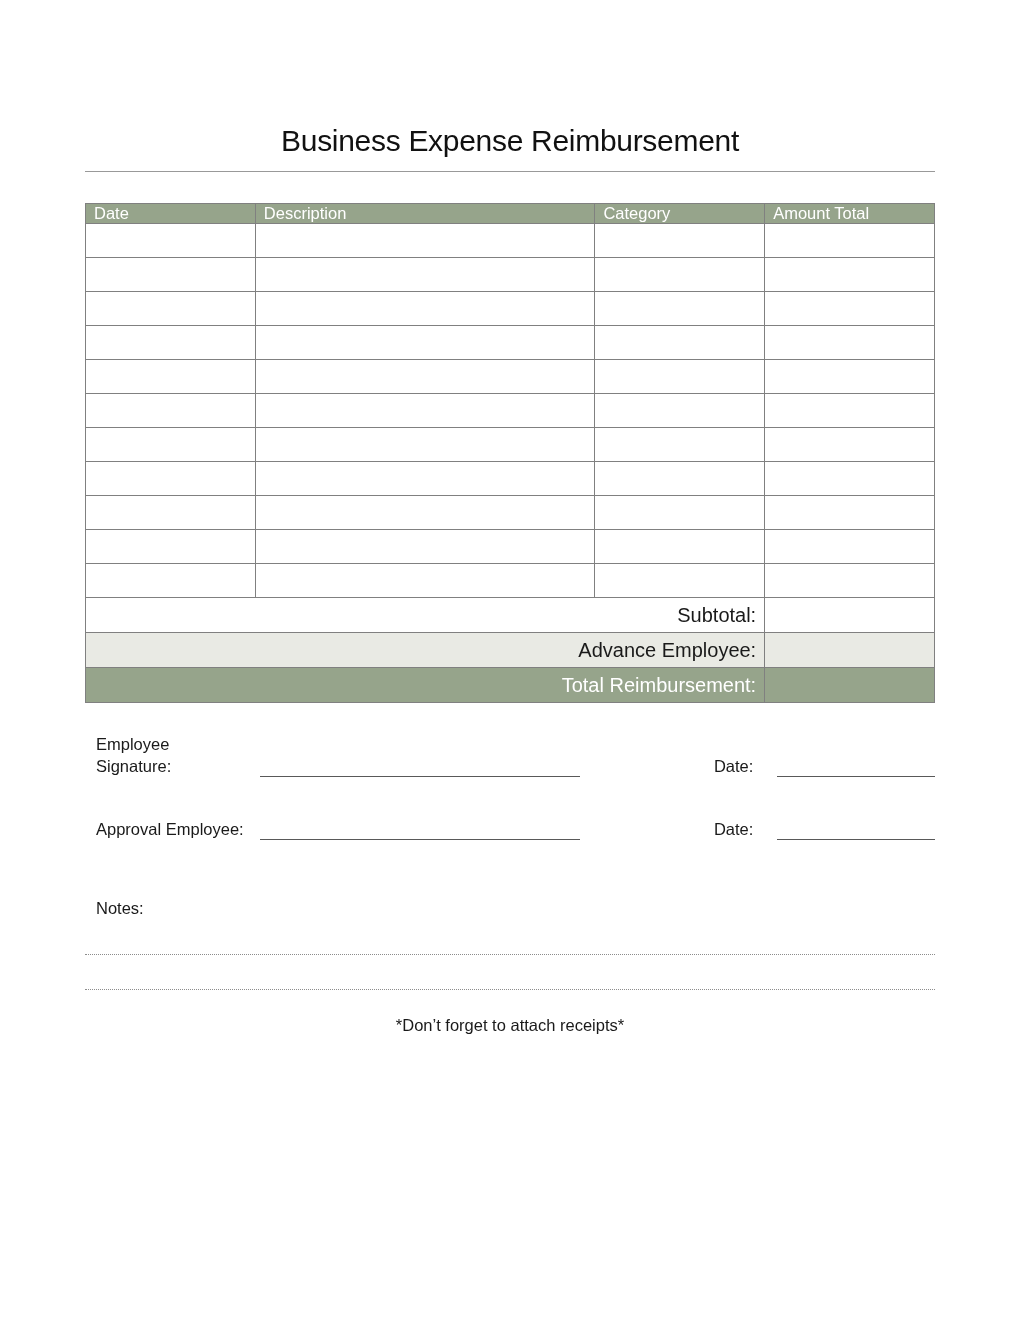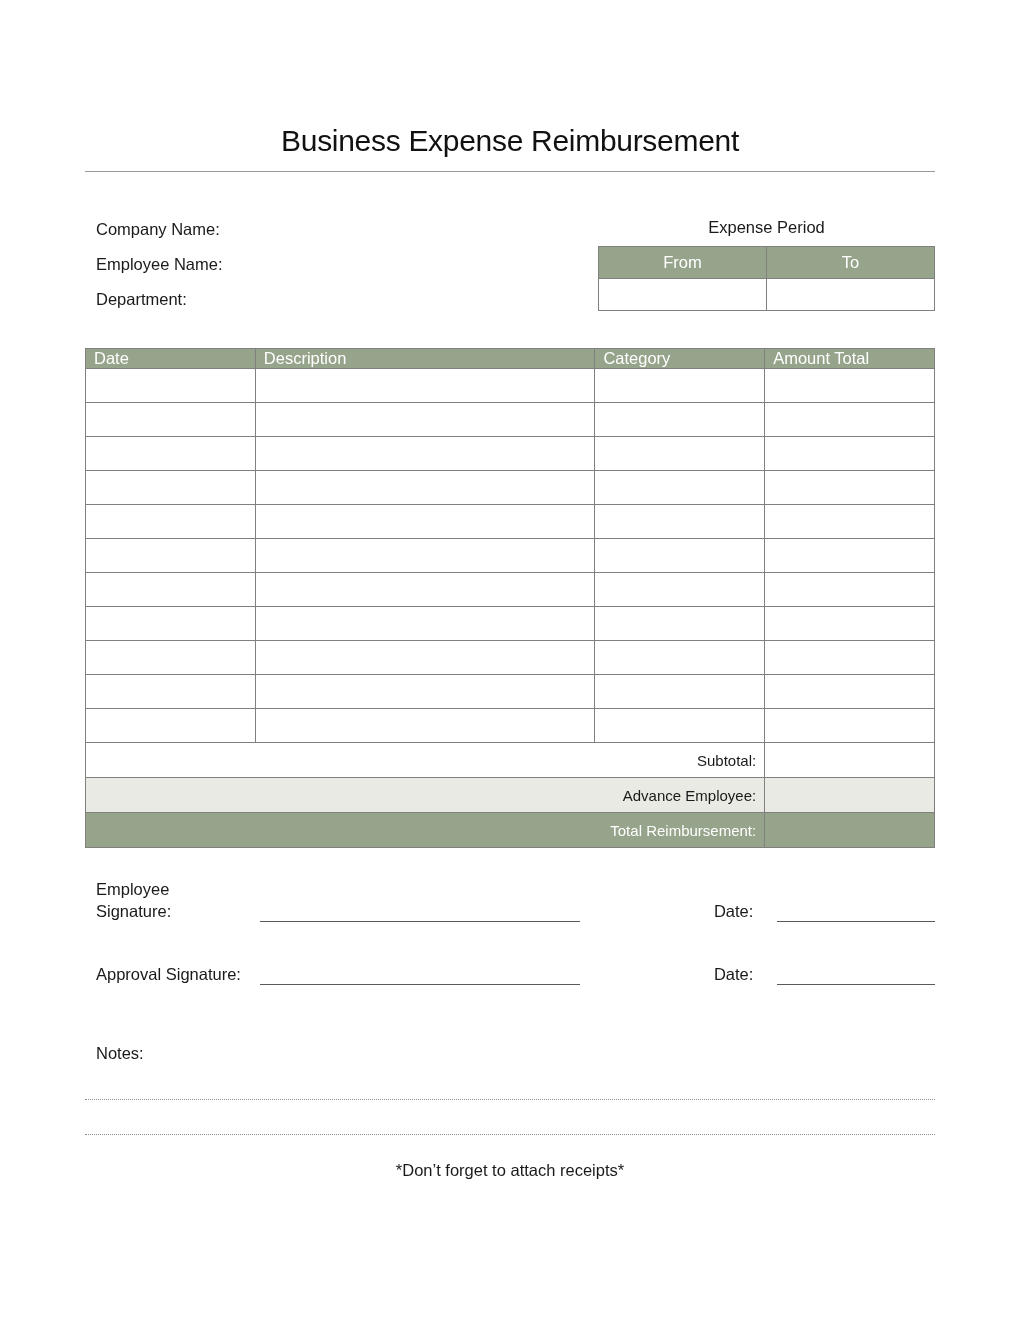--- a/index.html
+++ b/index.html
@@ -40,21 +40,21 @@
     height:32px;border:1px solid var(--border);text-align:center;
   }
   table.period td{height:32px;border:1px solid var(--border);background:#fff;font-size:16.5px;}
 
   
   table.expense{width:100%;border-collapse:collapse;table-layout:fixed;margin-top:31px;}
   table.expense th{
     background:var(--accent);color:#fff;font-weight:400;font-size:16.5px;
     height:20px;border:1px solid var(--border);text-align:left;padding:0 0 0 8px;
   }
-  table.expense td{height:34px;border:1px solid var(--border);background:#fff;font-size:15px;padding:0 8px;margin-top:40px;}
+  table.expense td{height:34px;border:1px solid var(--border);background:#fff;font-size:20px;padding:0 8px;margin-top:40px;}
   .col-date{width:20%;} .col-desc{width:40%;} .col-cat{width:20%;} .col-amt{width:20%;}
   tr.summary td{height:35px;}
   td.summary-label{text-align:right;padding-right:8px;font-size:16.5px;background:transparent;}
   tr.summary.plain td{background:#fff;}
   tr.summary.light td{background:var(--light-row);}
   tr.summary.accent td{background:var(--accent);color:#fff;}
 
   
   .sig-row{display:flex;align-items:flex-end;padding-left:11px;margin-top:50px;height:24px;font-size:16.5px;gap:14px;}
   .sig-row + .sig-row{margin-top:39px;}
@@ -81,42 +81,20 @@
 </head>
 <body>
 
 <div class="page">
   <div class="content">
 
     <div class="doc-header">
       <h1>Business Expense Reimbursement</h1>
     </div>
 
-    <div class="info">
-      <div class="info-left">
-        <div class="field-label">Company Name:</div>
-        <div class="field-label">Employee Name:</div>
-        <div class="field-label">Department:</div>
-      </div>
-      <div class="info-right">
-        <p class="period-title">Expense Period</p>
-        <table class="period">
-          <tbody>
-              <tr>
-            <th>From</th>
-            <th>To</th>
-          </tr>
-          <tr>
-            <td></td>
-            <td></td>
-          </tr>
-        </tbody>
-          </table>
-      </div>
-    </div>
 
     <table class="expense">
       <colgroup>
         <col class="col-date">
           <col class="col-desc">
           <col class="col-cat">
           <col class="col-amt">
       </colgroup>
       <thead>
         <tr>
@@ -221,21 +199,21 @@
     </table>
 
     <div class="sig-row">
       <span class="sig-label">Employee Signature:</span>
       <span class="sig-line"></span>
       <span class="date-label">Date:</span>
       <span class="date-line"></span>
     </div>
 
     <div class="sig-row">
-      <span class="sig-label">Approval Signature:</span>
+      <span class="sig-label">Approval Employee:</span>
       <span class="sig-line"></span>
       <span class="date-label">Date:</span>
       <span class="date-line"></span>
     </div>
 
     <div class="notes-label">Notes:</div>
     <hr class="dotted first">
     <hr class="dotted second">
 
     <div class="footer">

